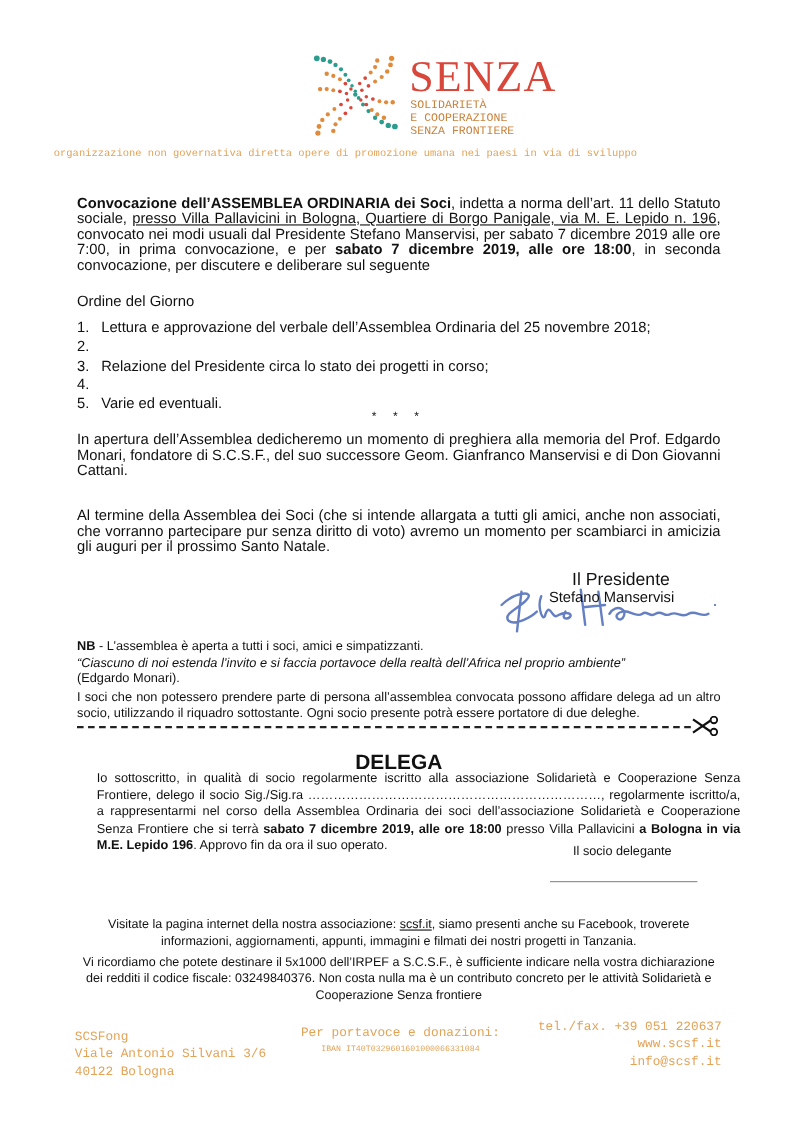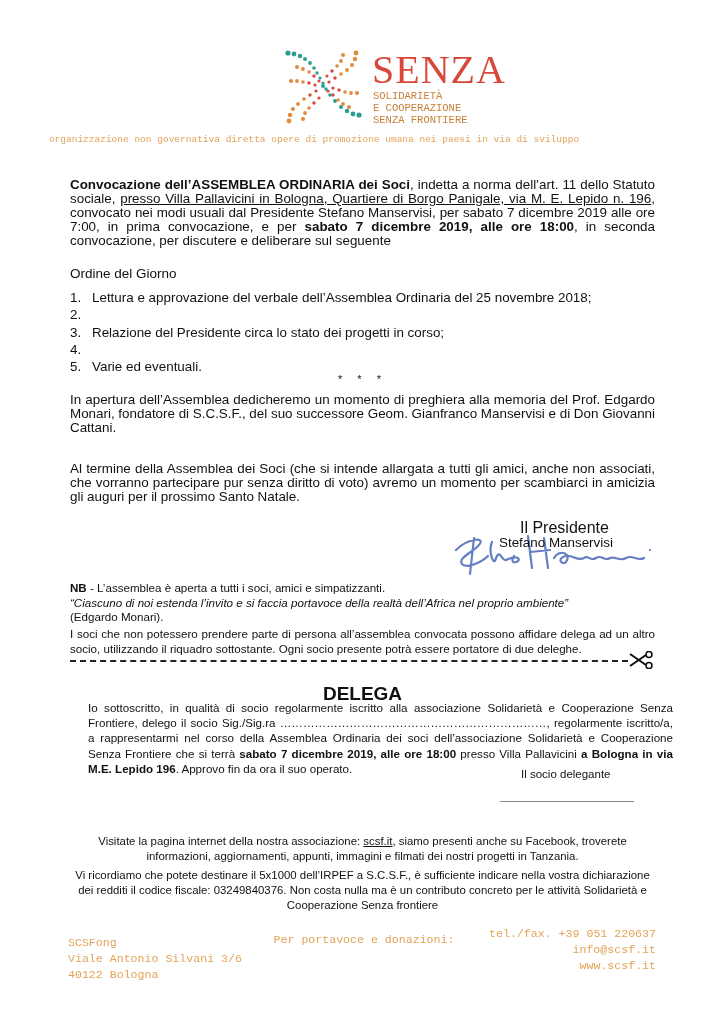--- a/index.html
+++ b/index.html
@@ -190,18 +190,19 @@
 </div>
 <div class="abs footer-note" style="top:868px">Vi ricordiamo che potete destinare il 5x1000 dell’IRPEF  a S.C.S.F., è sufficiente indicare nella vostra dichiarazione dei redditi il codice fiscale: 03249840376. Non costa nulla ma è un contributo concreto per le attività Solidarietà e Cooperazione Senza frontiere</div>
 
 <div class="abs addr addr-left">
   <div>SCSFong</div>
   <div>Viale Antonio Silvani 3/6</div>
   <div>40122 Bologna</div>
 </div>
 <div class="abs addr addr-mid">
   <div>Per portavoce e donazioni:</div>
+  <div class="iban">IBAN IT40T0329601601000066331084</div>
 </div>
 <div class="abs addr addr-right">
   <div>tel./fax. +39 051 220637</div>
+  <div>www.scsf.it</div>
   <div>info@scsf.it</div>
-  <div>www.scsf.it</div>
 </div>
 
 </body></html>

